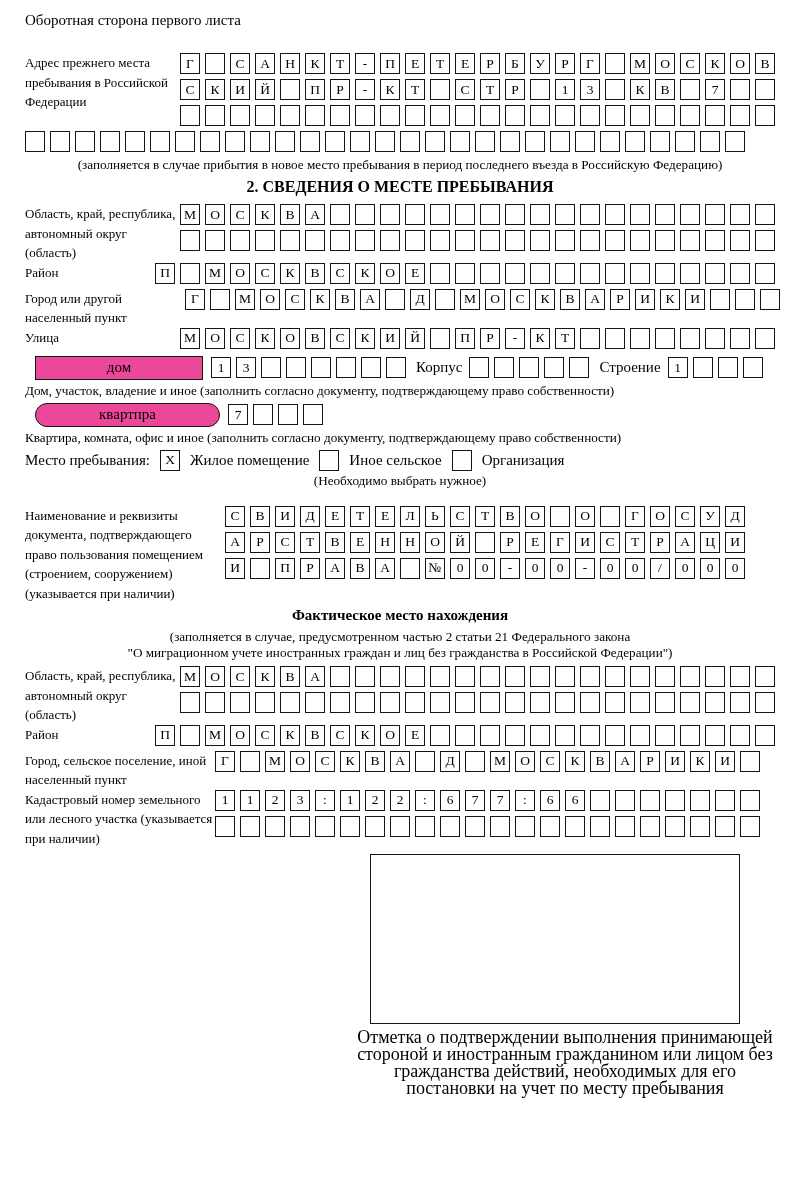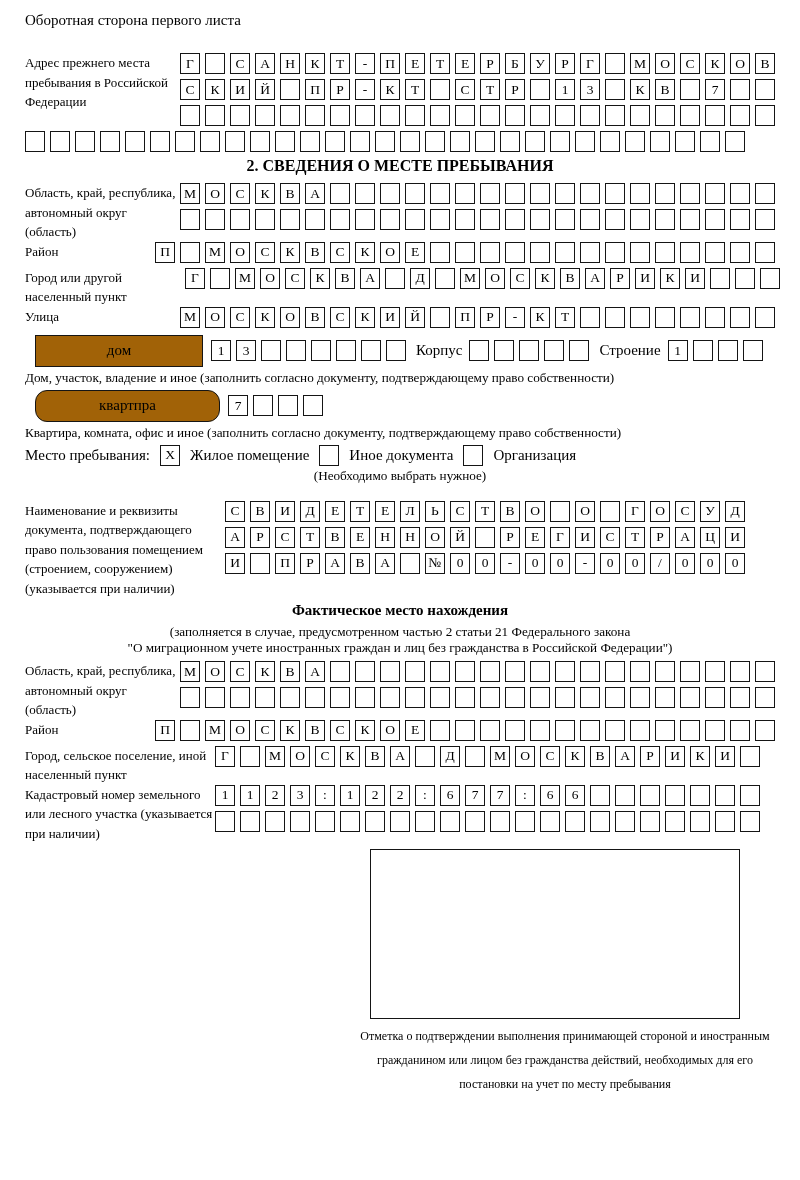--- a/index.html
+++ b/index.html
@@ -28,36 +28,36 @@
     display:inline-flex; align-items:center; justify-content:center;
     font-size:13.5px; line-height:1; background:#fff;
   }
 
   .sec-title { text-align:center; font-size:16px; font-weight:bold; margin:2px 0 8px 0; }
   .caption   { font-size:13.2px; text-align:center; margin-bottom:5px; line-height:16px; }
   .caption-left { font-size:13.2px; text-align:left; margin:1px 0 4px 0; line-height:16px; }
 
   .inline-row { display:flex; align-items:center; margin:2px 0 3px 0; }
   .widebox {
-    border:1.5px solid #151515; height:32px;
+    border:1.5px solid #151515; height:24px;
     display:flex; align-items:center; justify-content:center;
-    font-size:15px; background:#a16207; margin-right:8px;
+    font-size:15px; background:#ec4899; margin-right:8px;
   }
   .dom-box { width:168px; margin-left:10px; }
   .kv-box  { width:185px; margin-left:10px;border-radius:12px; }
   .inline-lbl { font-size:15px; padding:0 7px 0 10px; white-space:nowrap; }
 
   .place-row { display:flex; align-items:center; font-size:15px; margin:4px 0 2px 0; }
   .place-row .cbox { margin:0 10px; }
   .select-note { text-align:center; font-size:13.2px; margin-bottom:17px; }
 
   .fact-title { text-align:center; font-size:15px; font-weight:bold; margin:4px 0 5px 0; }
 
   .mark-box { width:370px; height:170px; border:1.6px solid #151515; margin:6px 0 0 345px; background:#fff; }
-  .mark-caption { width:430px; margin:5px 0 0 325px; text-align:center; font-size:12px; line-height:24px; }
+  .mark-caption { width:430px; margin:5px 0 0 325px; text-align:center; font-size:18px; line-height:17px; }
 
   .mt4 { margin-top:4px; }
 </style>
 </head>
 <body>
 
 <div class="page">
 
   <div class="hdr">Оборотная сторона первого листа</div>
 
@@ -168,20 +168,21 @@
       <span class="cbox"></span>
       <span class="cbox"></span>
       <span class="cbox"></span>
       <span class="cbox"></span>
       <span class="cbox"></span>
       <span class="cbox"></span>
       <span class="cbox"></span>
       <span class="cbox"></span>
       <span class="cbox"></span>
     </div>
+  <div class="caption">(заполняется в случае прибытия в новое место пребывания в период последнего въезда в Российскую Федерацию)</div>
 
   <div class="sec-title">2. СВЕДЕНИЯ О МЕСТЕ ПРЕБЫВАНИЯ</div>
 
   <div class="frow">
     <div class="lbl w155">Область, край, республика, автономный округ (область)</div>
     <div>
       <div class="boxes">
           <span class="cbox">М</span>
           <span class="cbox">О</span>
           <span class="cbox">С</span>
@@ -366,21 +367,21 @@
         <span class="cbox"></span>
       </div>
   </div>
   <div class="caption-left">Квартира, комната, офис и иное (заполнить согласно документу, подтверждающему право собственности)</div>
 
   <div class="place-row">
     <span>Место пребывания:</span>
     <span class="cbox">X</span>
     <span>Жилое помещение</span>
     <span class="cbox"></span>
-    <span>Иное документа</span>
+    <span>Иное сельское</span>
     <span class="cbox"></span>
     <span>Организация</span>
   </div>
   <div class="select-note">(Необходимо выбрать нужное)</div>
 
   <div class="frow mt4">
     <div class="lbl w200">Наименование и реквизиты документа, подтверждающего право пользования помещением (строением, сооружением) (указывается при наличии)</div>
     <div>
       <div class="boxes">
           <span class="cbox">С</span>

